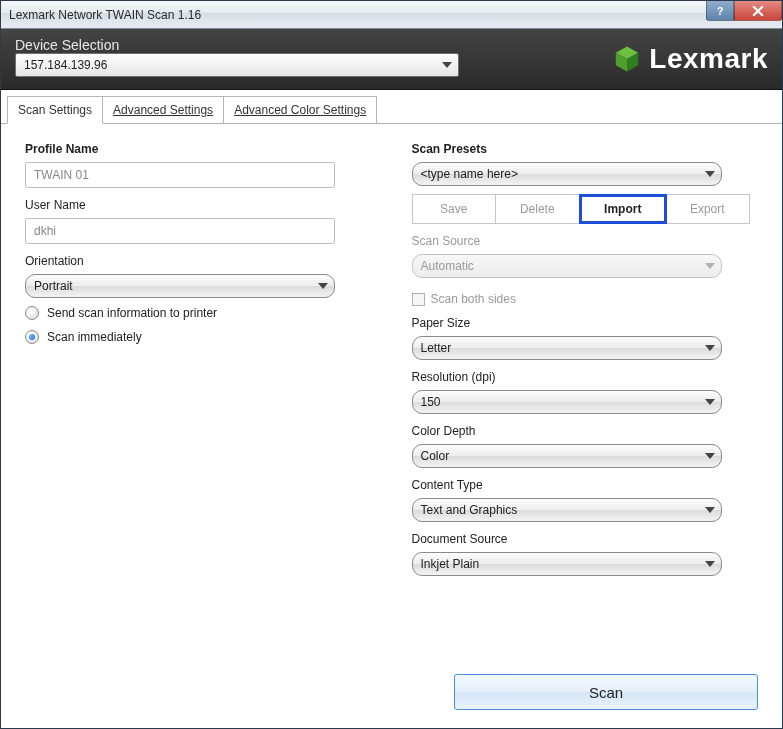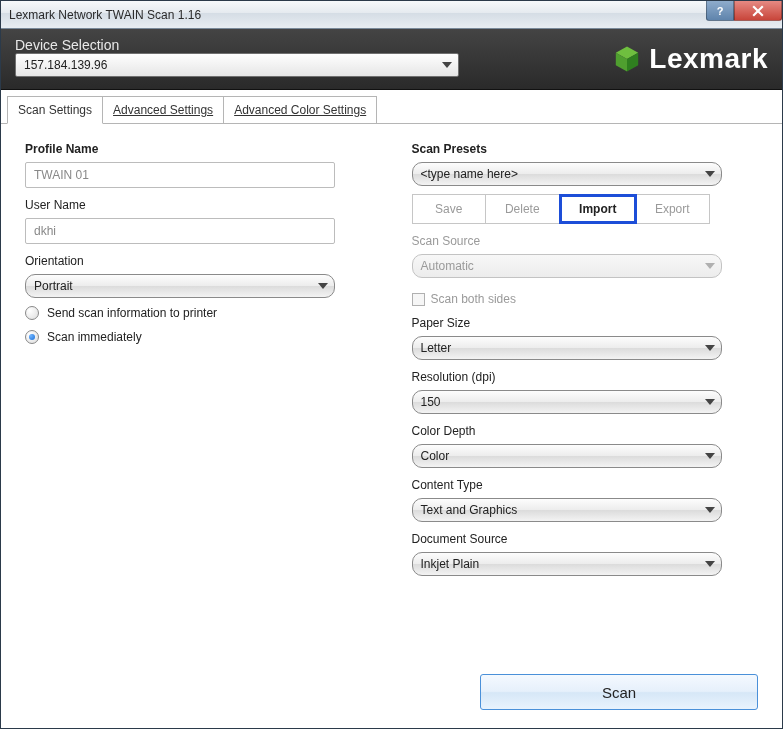--- a/index.html
+++ b/index.html
@@ -135,21 +135,21 @@
   .radio.selected::after{
     content:"";width:6px;height:6px;border-radius:50%;
     background: radial-gradient(circle at 30% 30%, #6fb4ff, #1a6fd6);
   }
 
   .preset-buttons {
     display:flex;
     border:1px solid #c6c6c6;
     margin-top:8px;
     height:30px;
-    width:298px;
+    width:338px;
   }
   .preset-btn{
     flex:1; display:flex;align-items:center;justify-content:center;
     border-right:1px solid #c6c6c6;
     color:#9a9a9a;
     background:#fff;
   }
   .preset-btn:last-child{border-right:none;}
   .preset-btn.enabled{
     color:#222; font-weight:600;
@@ -160,21 +160,21 @@
   .checkbox-row{display:flex;align-items:center;gap:6px;margin-top:14px;color:#9a9a9a;}
   .checkbox{
     width:13px;height:13px;border:1px solid #b0b0b0;background:#f6f6f6;
   }
 
   .footer{
     padding: 12px 24px 18px 24px;
     display:flex; justify-content:flex-end;
   }
   .scan-btn{
-    width:278px; height:36px;
+    width:304px; height:36px;
     border:1px solid #4a90d9;
     border-radius:3px;
     background: linear-gradient(to bottom,#f4f9ff 0%, #e6f0fb 48%, #d6e7f7 52%, #e9f3fd 100%);
     display:flex;align-items:center;justify-content:center;
     font-size:15px;color:#222;
   }
 </style>
 </head>
 <body>
 

